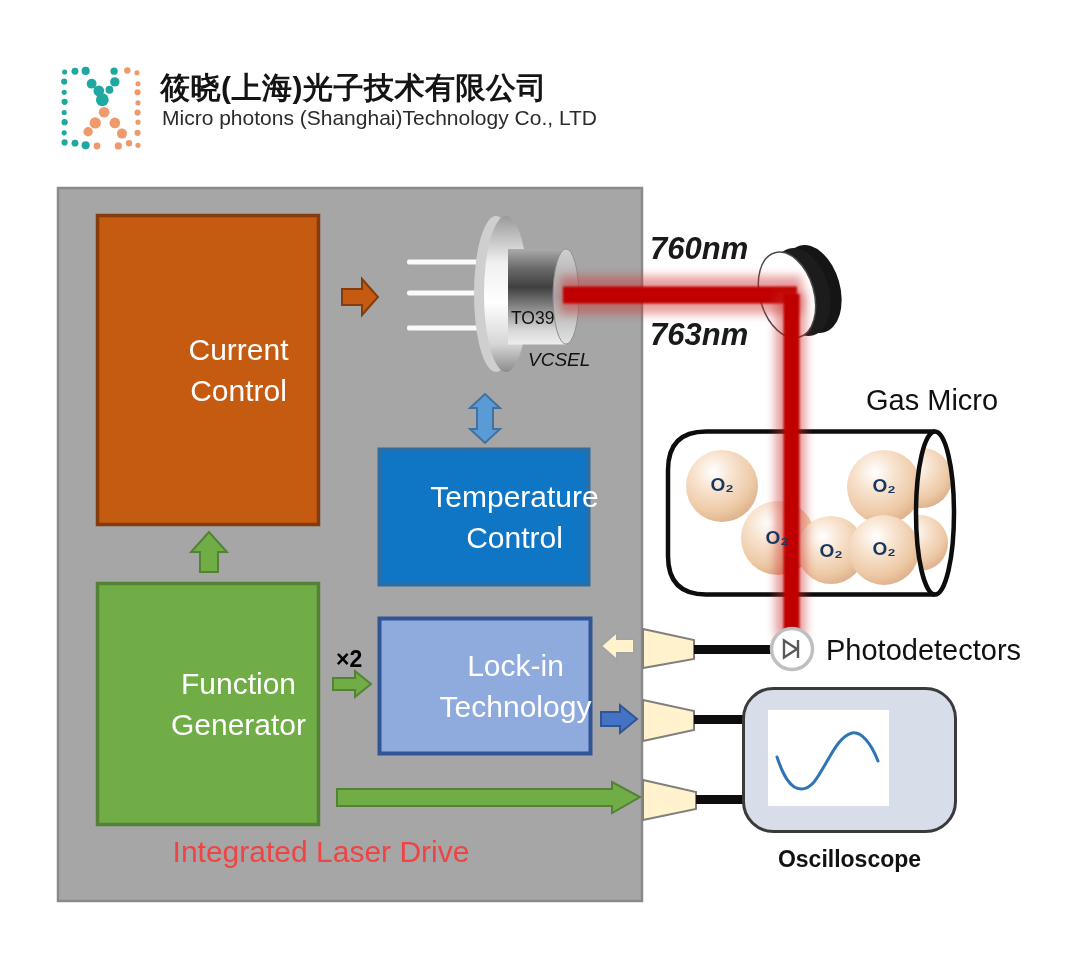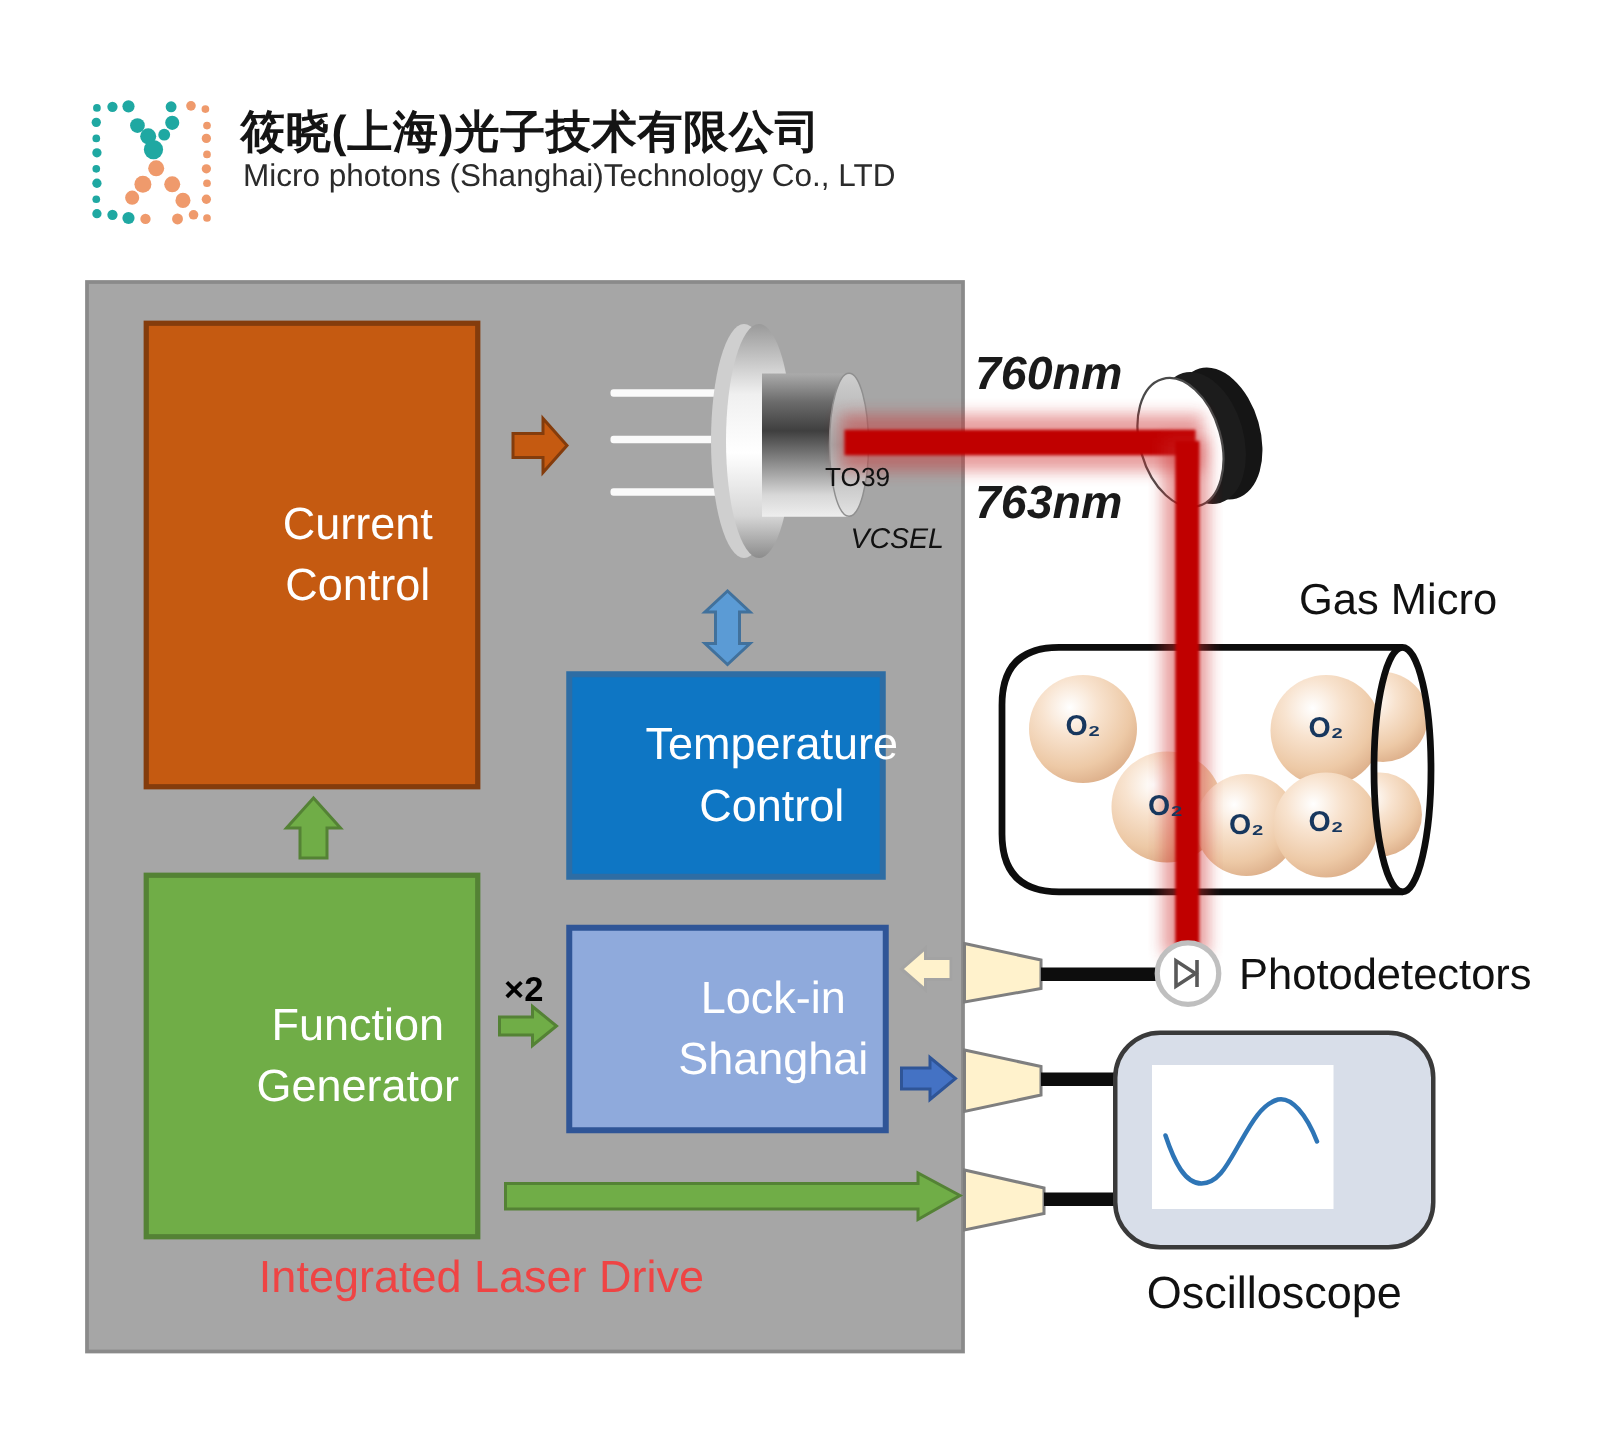--- a/index.html
+++ b/index.html
@@ -3,29 +3,29 @@
 <meta charset="utf-8">
 <style>
   html,body{margin:0;padding:0;background:#ffffff;}
   .stage{position:relative;width:1080px;height:968px;background:#ffffff;overflow:hidden;
          font-family:"Liberation Sans", sans-serif;}
   .abs{position:absolute;}
   .cn-title{left:160px;top:68px;font-size:30px;font-weight:bold;color:#141414;letter-spacing:0.5px;}
   .en-sub{left:162px;top:106px;font-size:21px;color:#2b2b2b;}
   .block-label{display:flex;align-items:center;justify-content:center;text-align:center;
                color:#ffffff;font-size:30px;line-height:41px;white-space:pre-line;padding-left:31px;}
-  .lbl{color:#1a1a1a;margin-left:39px;}
+  .lbl{color:#1a1a1a;}
   .wave-lbl{font-size:31px;font-style:italic;font-weight:600;color:#1a1a1a;}
   .x2-lbl{font-size:23px;color:#000;font-weight:600;}
   .ild-lbl{width:450px;text-align:center;font-size:30px;color:#ef4444;}
   .o2-lbl{width:44px;text-align:center;font-size:19px;font-weight:bold;color:#17375e;}
   .dev-lbl{font-size:29px;color:#111;}
   .to39-lbl{font-size:17.5px;color:#111;}
   .vcsel-lbl{font-size:19px;font-style:italic;color:#111;}
-  .osc-lbl{width:215px;text-align:center;font-size:30px;color:#111;}
+  .osc-lbl{width:215px;text-align:center;font-size:23px;color:#111;font-weight:bold;}
 </style>
 </head>
 <body>
 
 <div class="stage">
 
   <svg class="abs" style="left:55px;top:57px" width="94" height="94" viewBox="0 0 76 88">
     <g>
 
       <circle cx="3" cy="14" r="2.4" fill="#1FA8A2"></circle>
@@ -188,21 +188,21 @@
     </g>
   </svg>
 
   <div class="abs block-label" style="left:97px;top:215px;width:221px;height:309px">Current
 Control</div>
   <div class="abs block-label" style="left:379px;top:449px;width:209px;height:135px">Temperature
 Control</div>
   <div class="abs block-label" style="left:97px;top:583px;width:221px;height:241px">Function
 Generator</div>
   <div class="abs block-label" style="left:379px;top:618px;width:211px;height:135px">Lock-in
-Shanghai</div>
+Technology</div>
 
   <div class="abs lbl to39-lbl" style="left:511px;top:308px">TO39</div>
   <div class="abs lbl vcsel-lbl" style="left:528px;top:349px">VCSEL</div>
 
   <div class="abs wave-lbl" style="left:650px;top:231px">760nm</div>
   <div class="abs wave-lbl" style="left:650px;top:317px">763nm</div>
 
   <div class="abs x2-lbl" style="left:336px;top:646px">×2</div>
 
   <div class="abs ild-lbl" style="left:96px;top:835px">Integrated Laser Drive</div>

